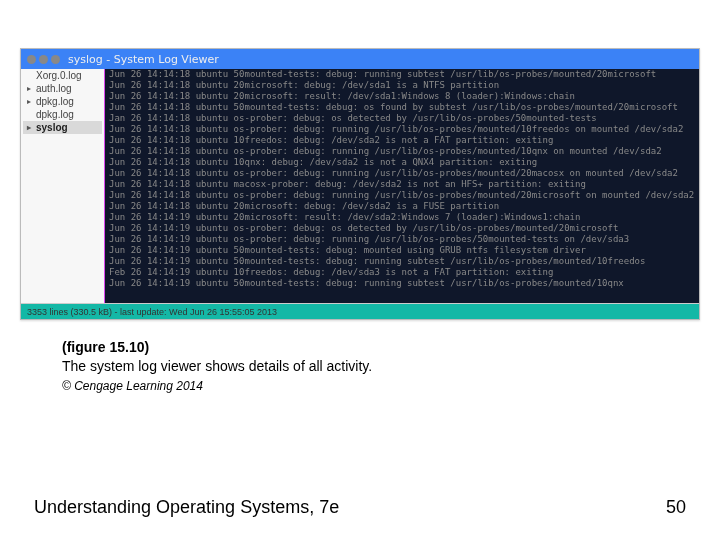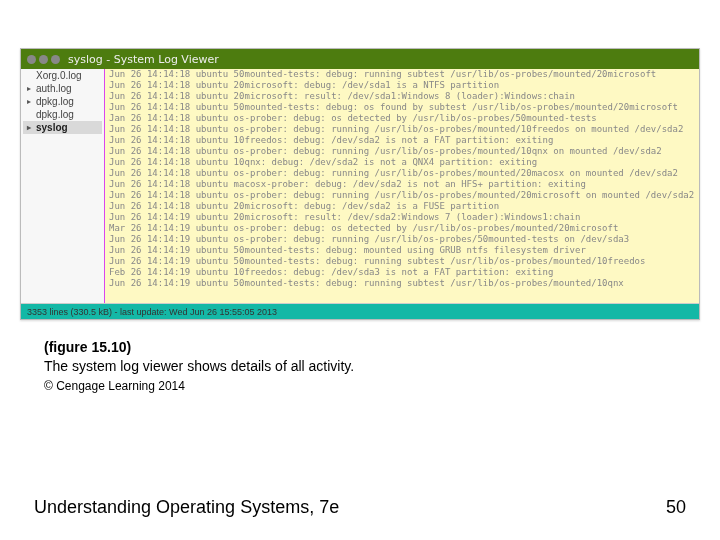--- a/index.html
+++ b/index.html
@@ -5,50 +5,50 @@
   * { box-sizing: border-box; margin: 0; padding: 0; }
   html, body { width: 720px; height: 540px; font-family: Arial, Helvetica, sans-serif; background:#fff; color:#000; }
   .slide { position:relative; width:720px; height:540px; }
   
   .win {
     position:absolute; left:20px; top:48px; width:680px; height:272px;
     border:1px solid #bbb; background:#fff; box-shadow:0 1px 2px rgba(0,0,0,0.15);
     display:flex; flex-direction:column;
   }
   .titlebar {
-    height:20px; background:#4d7c0f; color:#eee; display:flex; align-items:center;
+    height:20px; background:#3b82f6; color:#eee; display:flex; align-items:center;
     font: 11px "DejaVu Sans", Arial, sans-serif; padding:0 6px;
   }
   .tb-dots { display:flex; gap:3px; margin-right:8px; }
   .tb-dots span { width:9px; height:9px; border-radius:50%; background:#888; display:inline-block; }
   .win-body { flex:1; display:flex; min-height:0; }
   .sidebar {
     width:84px; border-right:1px solid #d946ef; background:#f7f7f7;
     padding:0 2px; font: 10px Arial, sans-serif; color:#444;
   }
   .sb-item { display:flex; align-items:center; gap:3px; padding:1px 2px; white-space:nowrap; }
   .sb-item.selected { background:#d9d9d9; font-weight:bold; color:#222; }
   .tri { font-size:8px; line-height:1; width:8px; text-align:center; color:#555; }
-  .logpane { flex:1; overflow:hidden; background:#fef9c3; }
+  .logpane { flex:1; overflow:hidden; background:#0f172a; }
   .logline {
     font: 9px/11px "DejaVu Sans Mono", Menlo, Consolas, monospace;
     color:#888; padding:0 4px; white-space:nowrap;
     overflow:hidden; text-overflow:clip;
   }
   .statusbar {
     height:16px; border-top:1px solid #ccc; background:#14b8a6;
     font: 9px Arial, sans-serif; color:#333; display:flex; align-items:center; padding:0 6px;
   }
   
   .cap {
-    position:absolute; left:44px; top:338px; width:620px;
+    position:absolute; left:62px; top:338px; width:620px;
     font: 14px/1.35 Arial, sans-serif; color:#000;
   }
   .cap .b { font-weight:bold; }
-  .cap .copy { font-size:12px; margin-top:2px; }
+  .cap .copy { font-size:12px; margin-top:2px;font-style:italic; }
   .footer-left {
     position:absolute; left:34px; bottom:22px;
     font: 18px Arial, sans-serif; color:#000;
   }
   .footer-right {
     position:absolute; right:34px; bottom:22px;
     font: 18px Arial, sans-serif; color:#000;
   }
 </style>
 </head>
@@ -98,21 +98,21 @@
         <div class="logline">Jan 26 14:14:18 ubuntu os-prober: debug: os detected by /usr/lib/os-probes/50mounted-tests</div>
         <div class="logline">Jun 26 14:14:18 ubuntu os-prober: debug: running /usr/lib/os-probes/mounted/10freedos on mounted /dev/sda2</div>
         <div class="logline">Jun 26 14:14:18 ubuntu 10freedos: debug: /dev/sda2 is not a FAT partition: exiting</div>
         <div class="logline">Jun 26 14:14:18 ubuntu os-prober: debug: running /usr/lib/os-probes/mounted/10qnx on mounted /dev/sda2</div>
         <div class="logline">Jun 26 14:14:18 ubuntu 10qnx: debug: /dev/sda2 is not a QNX4 partition: exiting</div>
         <div class="logline">Jun 26 14:14:18 ubuntu os-prober: debug: running /usr/lib/os-probes/mounted/20macosx on mounted /dev/sda2</div>
         <div class="logline">Jun 26 14:14:18 ubuntu macosx-prober: debug: /dev/sda2 is not an HFS+ partition: exiting</div>
         <div class="logline">Jun 26 14:14:18 ubuntu os-prober: debug: running /usr/lib/os-probes/mounted/20microsoft on mounted /dev/sda2</div>
         <div class="logline">Jun 26 14:14:18 ubuntu 20microsoft: debug: /dev/sda2 is a FUSE partition</div>
         <div class="logline">Jun 26 14:14:19 ubuntu 20microsoft: result: /dev/sda2:Windows 7 (loader):Windows1:chain</div>
-        <div class="logline">Mar 26 14:14:19 ubuntu os-prober: debug: os detected by /usr/lib/os-probes/mounted/20microsoft</div>
+        <div class="logline">Jun 26 14:14:19 ubuntu os-prober: debug: os detected by /usr/lib/os-probes/mounted/20microsoft</div>
         <div class="logline">Jun 26 14:14:19 ubuntu os-prober: debug: running /usr/lib/os-probes/50mounted-tests on /dev/sda3</div>
         <div class="logline">Jun 26 14:14:19 ubuntu 50mounted-tests: debug: mounted using GRUB ntfs filesystem driver</div>
         <div class="logline">Jun 26 14:14:19 ubuntu 50mounted-tests: debug: running subtest /usr/lib/os-probes/mounted/10freedos</div>
         <div class="logline">Feb 26 14:14:19 ubuntu 10freedos: debug: /dev/sda3 is not a FAT partition: exiting</div>
         <div class="logline">Jun 26 14:14:19 ubuntu 50mounted-tests: debug: running subtest /usr/lib/os-probes/mounted/10qnx</div>
       </div>
     </div>
 
     <div class="statusbar">
       <span>3353 lines (330.5 kB) - last update: Wed Jun 26 15:55:05 2013</span>

